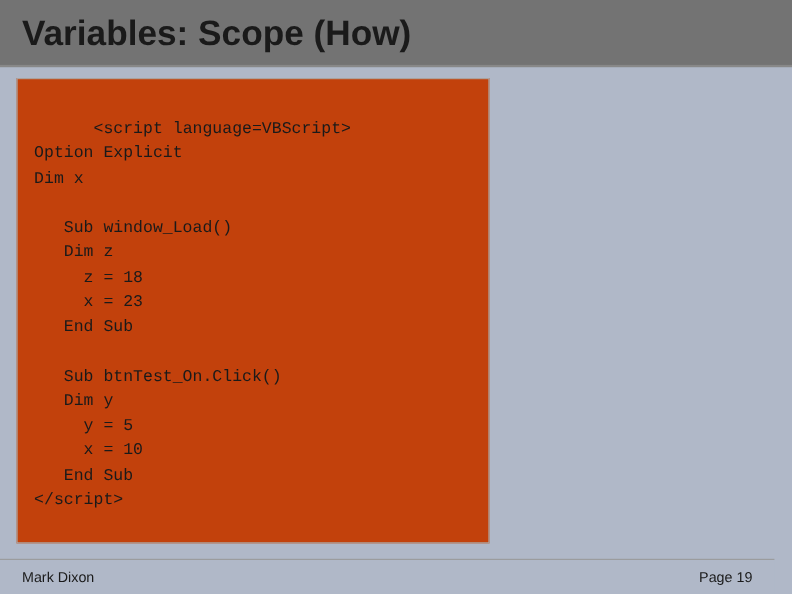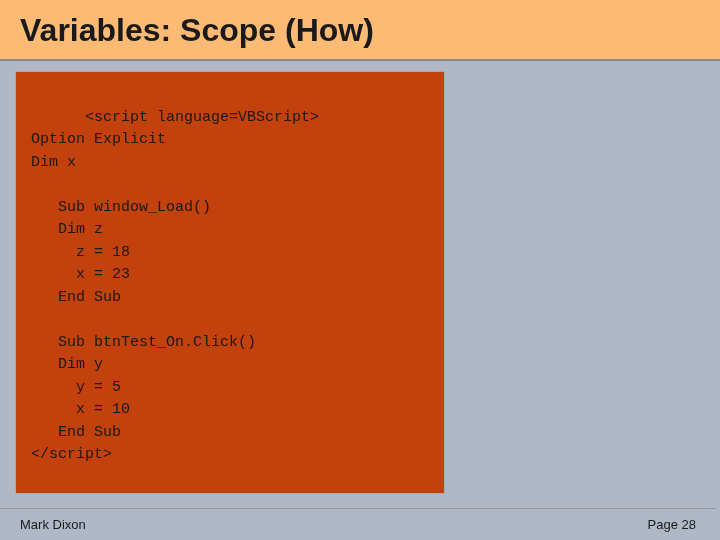--- a/index.html
+++ b/index.html
@@ -18,21 +18,21 @@
     }
 
     .slide-container {
       width: 720px;
       height: 540px;
       background-color: #b0b8c8;
       position: relative;
     }
 
     .title-bar {
-      background-color: #fdba74;
+      background-color: #737373;
       padding: 12px 20px 10px 20px;
       border-bottom: 2px solid #888;
     }
 
     .title-text {
       font-size: 32px;
       font-weight: bold;
       color: #1a1a1a;
       font-family: Arial, sans-serif;
     }
@@ -75,21 +75,21 @@
       background-color: #a8e8f0;
       border: 2px solid #888;
       flex: 1;
       max-height: 360px;
     }
 
     .footer {
       position: absolute;
       bottom: 0;
       left: 0;
-      right: 4px;
+      right: 16px;
       height: 32px;
       background-color: #b0b8c8;
       display: flex;
       align-items: center;
       justify-content: space-between;
       padding: 0 20px;
       border-top: 1px solid #999;
     }
 
     .footer-left {
@@ -130,16 +130,16 @@
      x = 10
    End Sub
 &lt;/script&gt;</span>
     </div>
 
 
   </div>
 
   <div class="footer">
     <span class="footer-left">Mark Dixon</span>
-    <span class="footer-right">Page 28</span>
+    <span class="footer-right">Page 19</span>
   </div>
 
 </div>
 
 </body></html>

